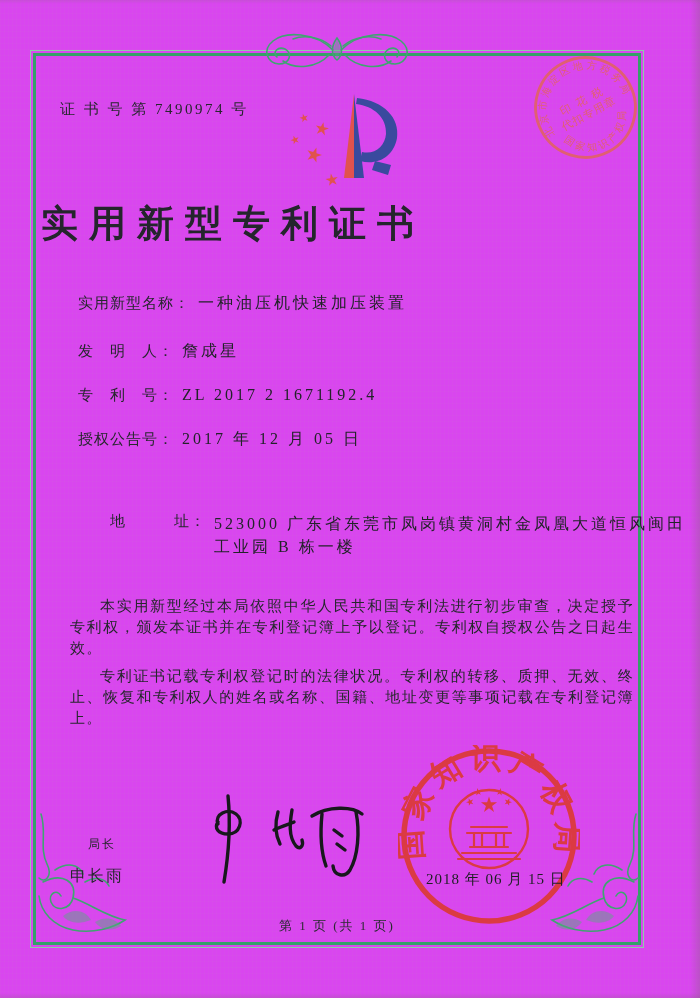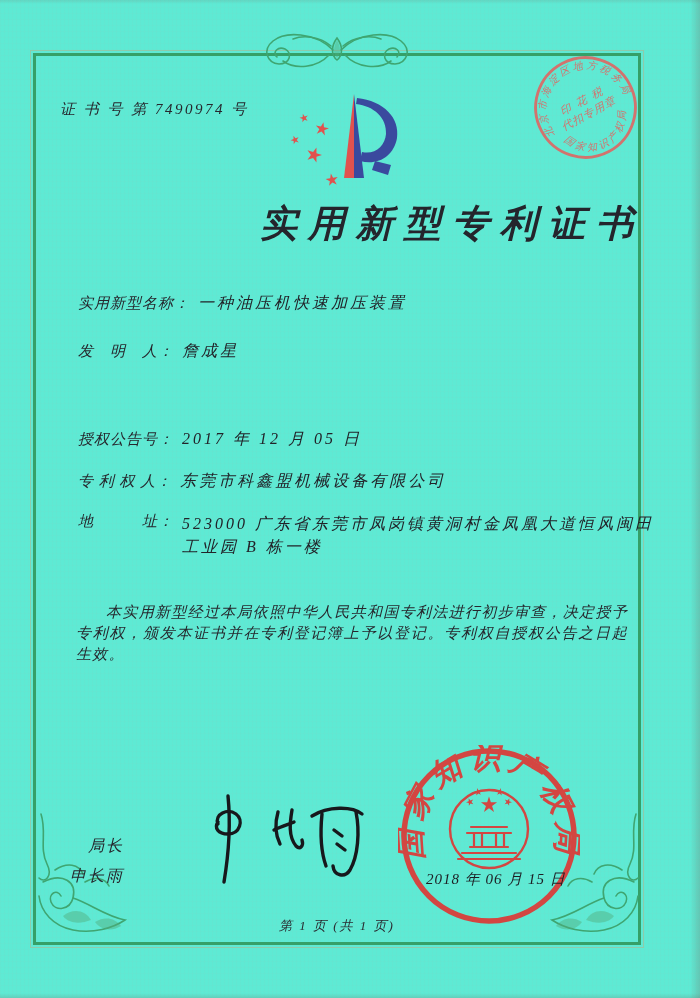--- a/index.html
+++ b/index.html
@@ -1,23 +1,22 @@
 <!DOCTYPE html>
 <html><head>
 <meta charset="utf-8">
 <style>
   html,body{margin:0;padding:0;background:#9a968c;}
   *{box-sizing:border-box;}
   .page{
     position:relative;width:700px;height:998px;margin:0 auto;
-    background:#5eead4;
+    background:#d946ef;
     overflow:hidden;
     font-family:"Liberation Serif","DejaVu Serif",serif;
     color:#26272d;
-    font-style:italic;
   }
   .page::before{
     content:"";position:absolute;inset:0;pointer-events:none;
     background:
       repeating-linear-gradient(90deg, rgba(180,172,158,.05) 0 1px, transparent 1px 4px),
       repeating-linear-gradient(0deg, rgba(180,172,158,.04) 0 1px, transparent 1px 6px);
   }
   .scan-edge-right{position:absolute;right:0;top:0;bottom:0;width:10px;
     background:linear-gradient(to right, rgba(110,105,95,0), rgba(110,105,95,.28));}
   .scan-edge-bottom{position:absolute;left:0;right:0;bottom:0;height:5px;
@@ -28,34 +27,34 @@
   .frame-outer{position:absolute;left:30px;top:50px;width:614px;height:898px;
     border:1px solid #8ecbaa;}
   .frame-inner{position:absolute;inset:2px;border:3px solid #35a068;}
 
   .ornament{position:absolute;pointer-events:none;}
 
   .cert-no{position:absolute;left:60px;top:100px;font-size:15px;letter-spacing:2.5px;color:#26272d;white-space:pre;}
 
   .logo{position:absolute;left:272px;top:88px;width:158px;height:122px;}
 
-  .title{position:absolute;left:30px;top:199px;width:614px;text-align:right;
+  .title{position:absolute;left:30px;top:199px;width:614px;text-align:left;
     font-size:37px;font-weight:bold;letter-spacing:11px;text-indent:11px;color:#24252c;}
 
   .row{position:absolute;left:78px;white-space:nowrap;font-size:15px;}
   .row .lbl{letter-spacing:1px;white-space:pre;color:#26272d;}
   .row .val{font-size:16px;letter-spacing:3px;margin-left:8px;color:#222329;}
   .row .val-block{display:inline-block;vertical-align:top;line-height:23px;}
   .row .pair2{position:absolute;left:257px;top:0;white-space:nowrap;}
 
   .paras{position:absolute;left:62px;top:588px;width:580px;
     font-size:15px;line-height:20.8px;letter-spacing:1.3px;text-align:justify;color:#26272d;}
-  .paras p{margin:14px;text-indent:2em;}
-
-  .signer-title{position:absolute;left:88px;top:836px;font-size:16px;letter-spacing:2px;}
+  .paras p{margin:8px;text-indent:2em;}
+
+  .signer-title{position:absolute;left:88px;top:836px;font-size:12px;letter-spacing:2px;}
   .signer-name{position:absolute;left:70px;top:866px;font-size:16px;letter-spacing:2px;}
   .signature{position:absolute;left:190px;top:786px;width:185px;height:102px;}
 
   .seal{position:absolute;left:398px;top:745px;width:182px;height:182px;opacity:.93;}
   .seal-date{position:absolute;left:426px;top:870px;font-size:15px;letter-spacing:1px;color:#1d1e23;white-space:pre;}
 
   .tax-stamp{position:absolute;left:528px;top:50px;width:115px;height:115px;
     transform:rotate(-28deg);opacity:.88;}
 
   .footer{position:absolute;left:30px;top:917px;width:614px;text-align:center;
@@ -134,32 +133,33 @@
   </svg>
 
   <div class="title">实用新型专利证书</div>
 
   <div class="row" style="top:293px;">
     <span class="lbl">实用新型名称：</span><span class="val">一种油压机快速加压装置</span>
   </div>
   <div class="row" style="top:341px;">
     <span class="lbl">发　明　人：</span><span class="val">詹成星</span>
   </div>
+  <div class="row" style="top:386px;">
+    <span class="lbl">专　利　号：</span><span class="val">ZL 2017 2 1671192.4</span>
+  </div>
   <div class="row" style="top:429px;">
     <span class="lbl">授权公告号：</span><span class="val">2017 年 12 月 05 日</span>
   </div>
-  <div class="row" style="top:471px;">
-    <span class="lbl">专 利 权 人：</span><span class="val">东莞市科鑫盟机械设备有限公司</span>
-  </div>
-  <div class="row" style="top:512px;">
+  <div class="row" style="top:512px;margin-left:32px;">
     <span class="lbl">地　　　址：</span><span class="val val-block"><span>523000 广东省东莞市凤岗镇黄洞村金凤凰大道恒风闽田</span><br><span>工业园 B 栋一楼</span></span>
   </div>
 
   <div class="paras">
     <p>本实用新型经过本局依照中华人民共和国专利法进行初步审查，决定授予专利权，颁发本证书并在专利登记簿上予以登记。专利权自授权公告之日起生效。</p>
+    <p>专利证书记载专利权登记时的法律状况。专利权的转移、质押、无效、终止、恢复和专利权人的姓名或名称、国籍、地址变更等事项记载在专利登记簿上。</p>
   </div>
 
   <div class="signer-title">局长</div>
   <div class="signer-name">申长雨</div>
 
   <svg class="signature" viewBox="0 0 185 102">
     <g fill="none" stroke="#17181c" stroke-width="3.4" stroke-linecap="round">
       <path d="M28 38 C24 28,38 22,46 28 C54 34,50 48,38 48 C28 48,24 42,28 36"></path>
       <path d="M38 10 C40 30,40 60,34 96"></path>
       <path d="M88 26 C84 40,86 50,90 58"></path>

